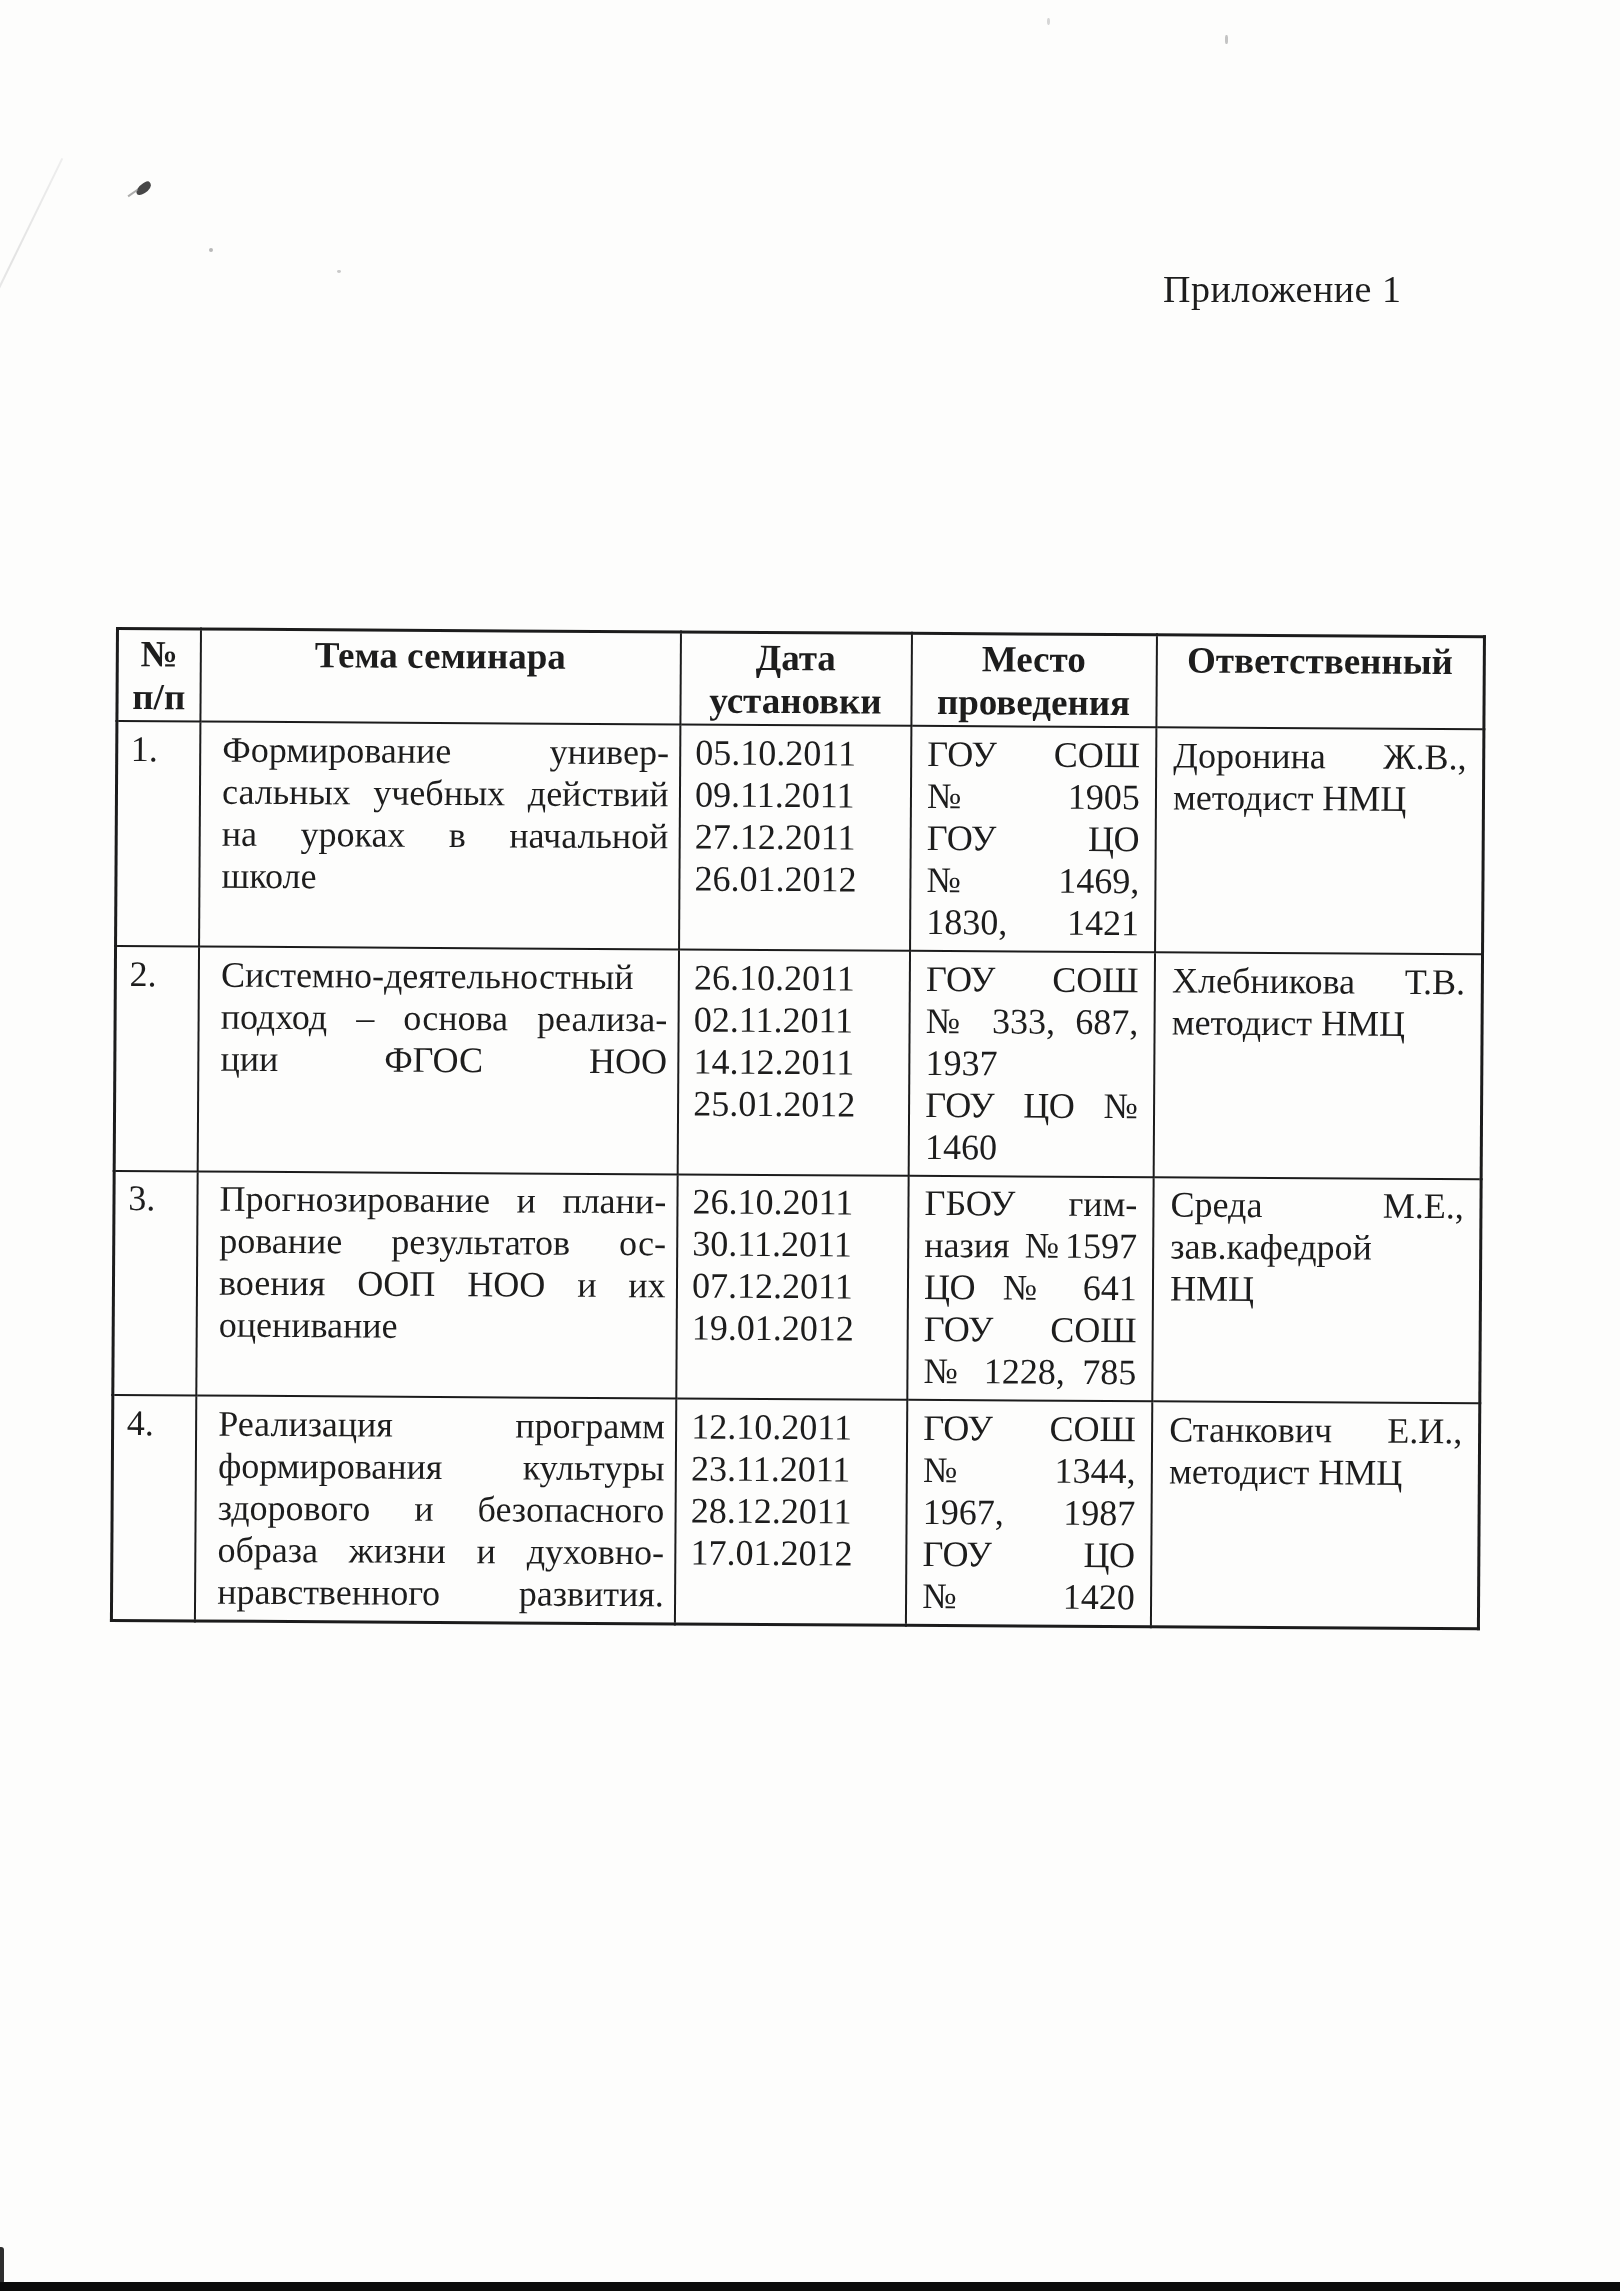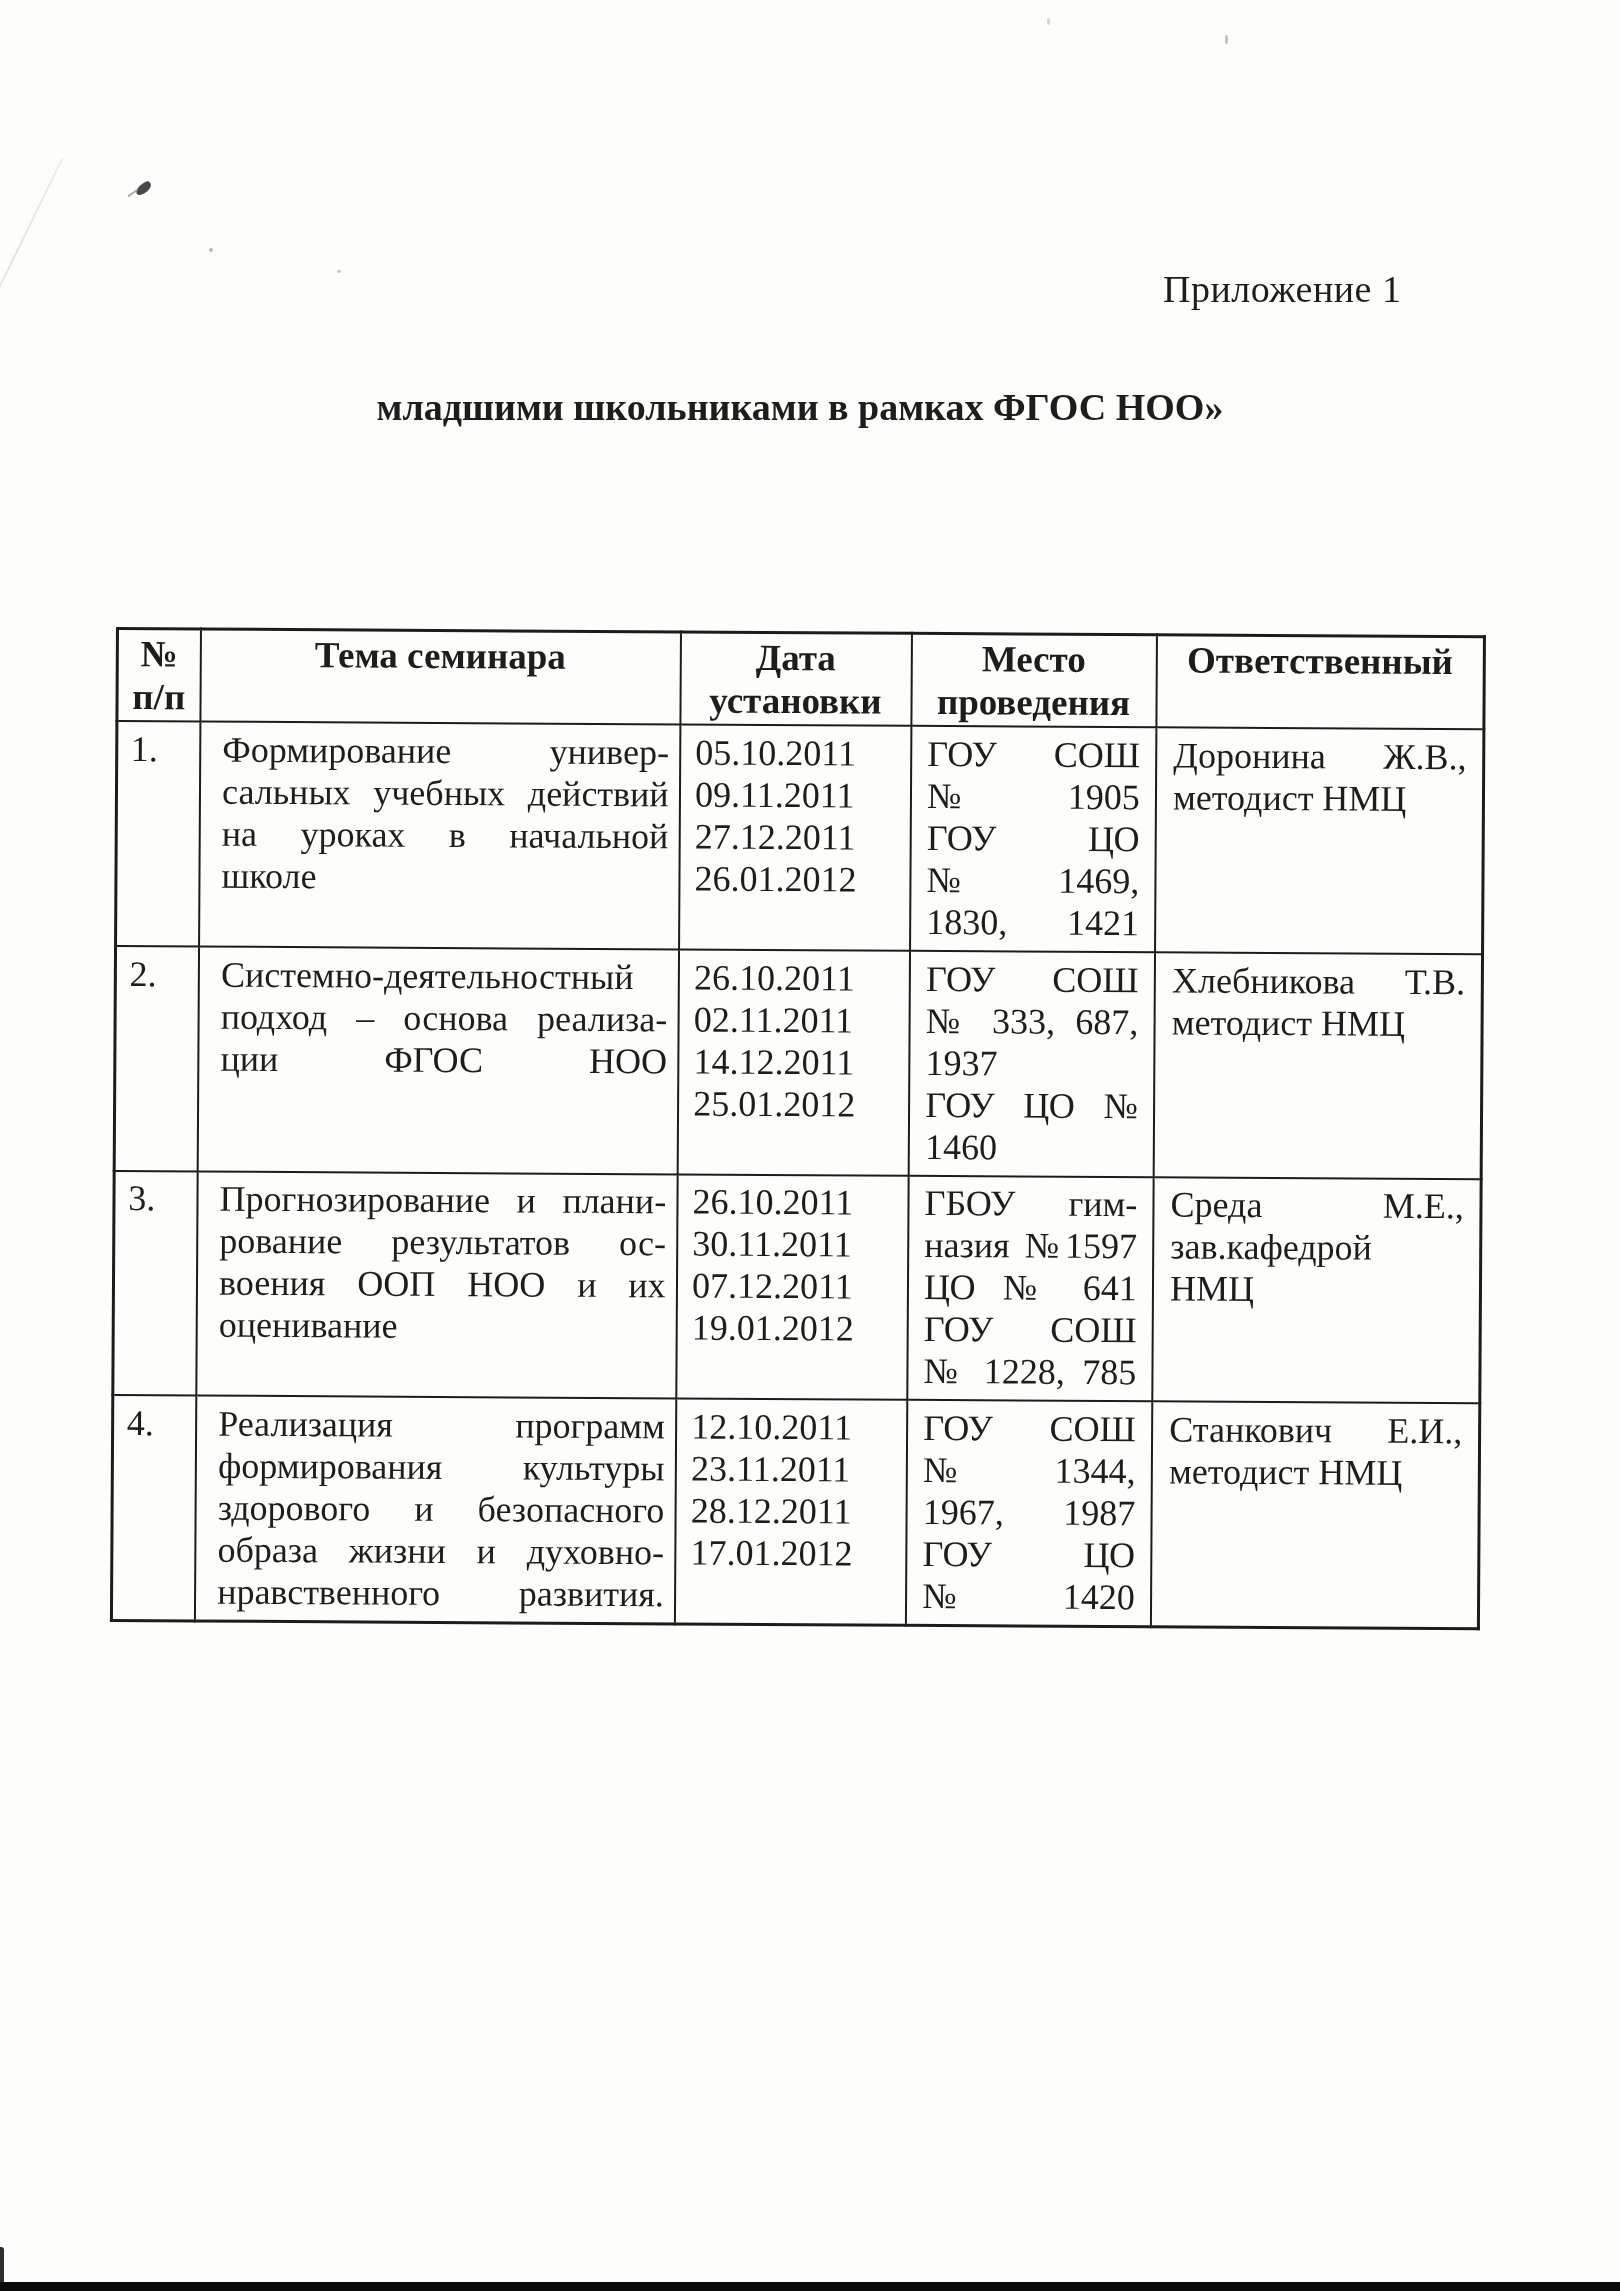--- a/index.html
+++ b/index.html
@@ -123,21 +123,20 @@
 <div class="artifact dot-a"></div>
 <div class="artifact dot-b"></div>
 <div class="artifact dot-c"></div>
 <div class="artifact dot-d"></div>
 <div class="artifact edge-notch"></div>
 <div class="artifact edge-bottom"></div>
 
 <div class="annotation">Приложение 1</div>
 
 <div class="title-block">
-  <div>младшими школьниками в рамках ФГОС НОО»</div>
 </div>
 
 <table class="doc-table">
   <colgroup>
     <col style="width:83px">
     <col style="width:480px">
     <col style="width:231px">
     <col style="width:245px">
     <col style="width:328px">
   </colgroup>

